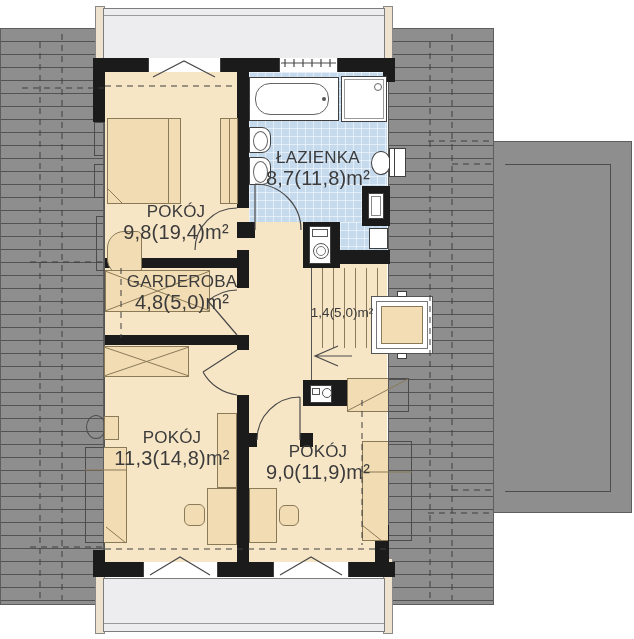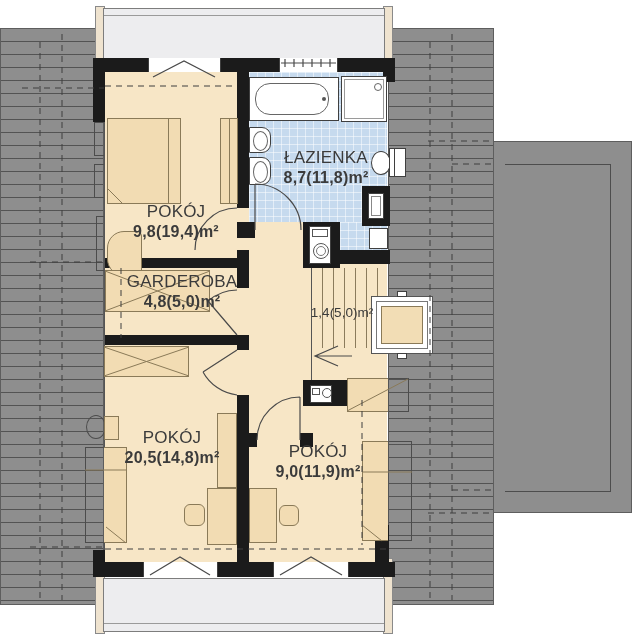--- a/index.html
+++ b/index.html
@@ -14,21 +14,21 @@
         background-image:linear-gradient(rgba(255,255,255,.5) 1px,transparent 1px),
                          linear-gradient(90deg,rgba(255,255,255,.5) 1px,transparent 1px);
         background-size:8px 8px;}
   .furn{background:#f2dcb3;border:1px solid #8a7a58;box-sizing:border-box;}
   .outline{border:1px solid #4c4c4c;box-sizing:border-box;background:none;}
   .fix{background:#ffffff;border:1px solid #3f3f3f;box-sizing:border-box;}
   .dormer{background:#ededef;border:1px solid #7d7d7d;box-sizing:border-box;}
   .pillar{background:#efe3cf;border:1px solid #8a8a8a;box-sizing:border-box;}
   .treads{background-image:repeating-linear-gradient(to right,#8b7b5c 0,#8b7b5c 1px,transparent 1px,transparent 11px);}
   .lbl{color:#3b3b3b;text-align:center;line-height:20px;font-size:17px;letter-spacing:.2px;}
-  .lbl .area{font-size:16px;font-weight:bold;}
+  .lbl .area{font-size:20px;}
   .lbl-small{color:#3b3b3b;text-align:center;font-size:13.5px;}
   .thin{background:#555;}
   svg{position:absolute;left:0;top:0;pointer-events:none;}
 </style>
 </head>
 <body>
 
 <div id="plan">
 
   <div class="abs roof tiles" style="left:0;top:28;left:0px;top:28px;width:104px;height:577px;"></div>
@@ -198,33 +198,33 @@
       <path d="M 452 164 L 493 164"></path>
       <path d="M 452 490 L 493 490"></path>
       <path d="M 428 513 L 493 513"></path>
     </g>
   </svg>
 
   <div class="abs lbl" style="left:106px;top:202px;width:140px;">
     <div>POKÓJ</div>
     <div class="area">9,8(19,4)m²</div>
   </div>
-  <div class="abs lbl" style="left:256px;top:148px;width:140px;">
+  <div class="abs lbl" style="left:248px;top:148px;width:140px;">
     <div>ŁAZIENKA</div>
     <div class="area">8,7(11,8)m²</div>
   </div>
   <div class="abs lbl" style="left:112px;top:272px;width:140px;">
     <div>GARDEROBA</div>
     <div class="area">4,8(5,0)m²</div>
   </div>
   <div class="abs lbl-small" style="left:292px;top:305px;width:100px;">
     <div>1,4(5,0)m²</div>
   </div>
   <div class="abs lbl" style="left:102px;top:428px;width:140px;">
     <div>POKÓJ</div>
-    <div class="area">20,5(14,8)m²</div>
+    <div class="area">11,3(14,8)m²</div>
   </div>
   <div class="abs lbl" style="left:248px;top:442px;width:140px;">
     <div>POKÓJ</div>
     <div class="area">9,0(11,9)m²</div>
   </div>
 
 </div>
 
 </body></html>

